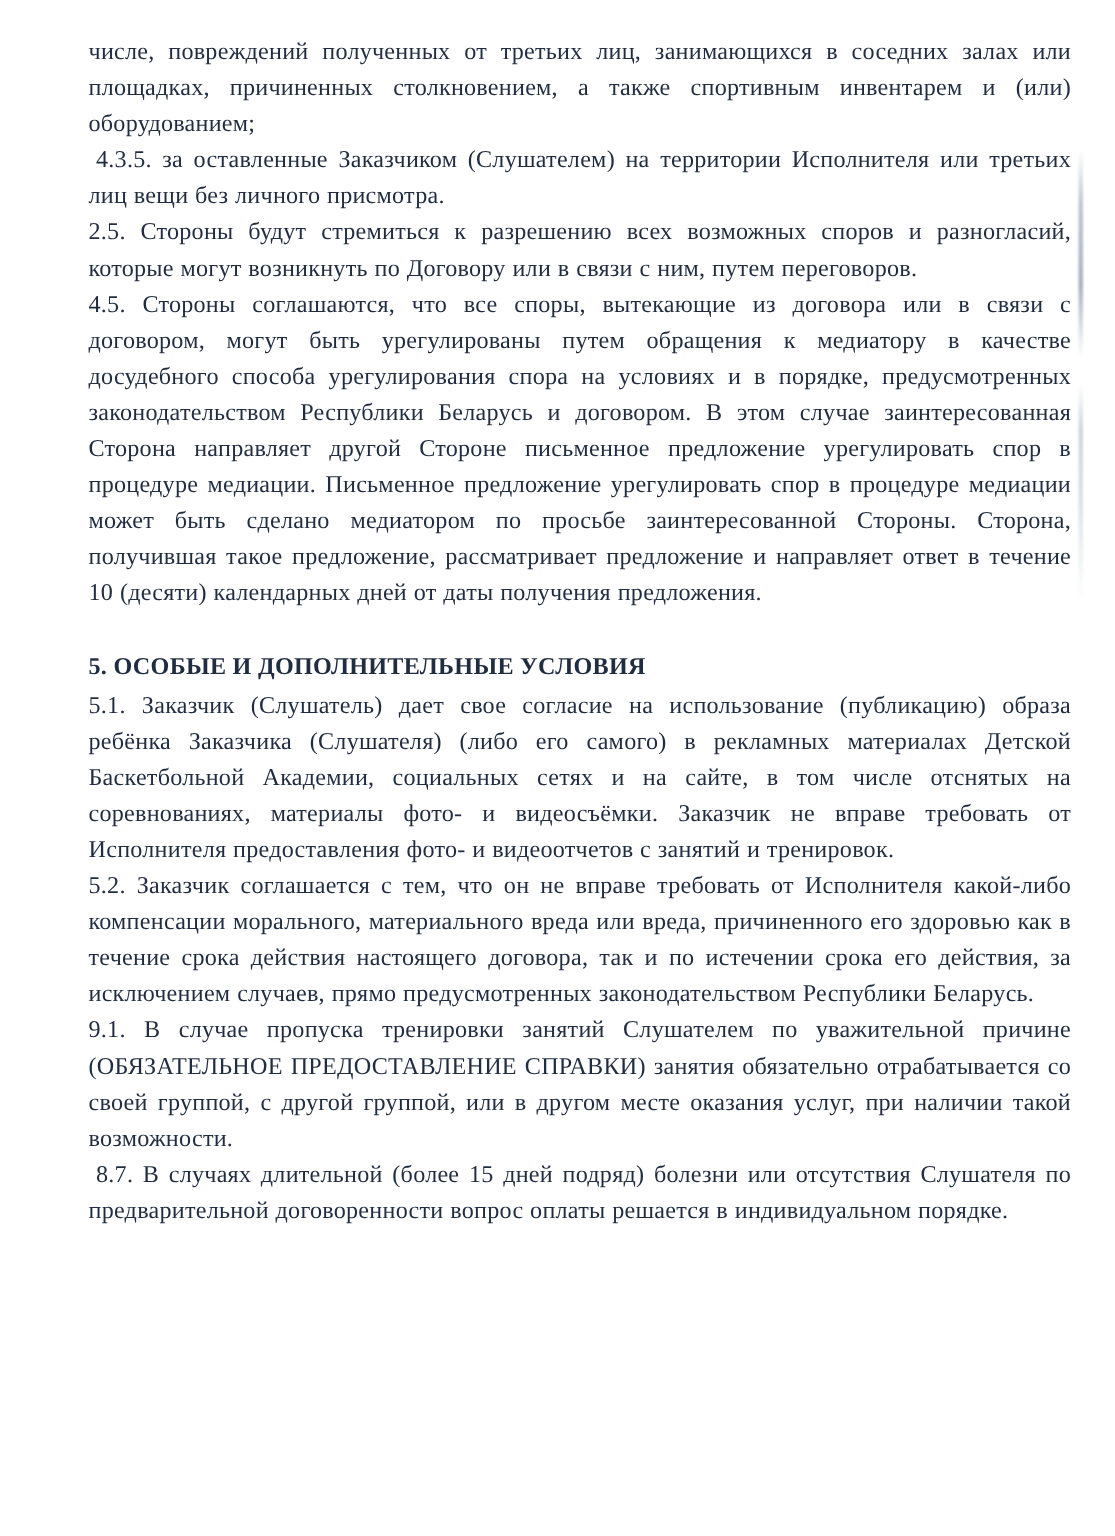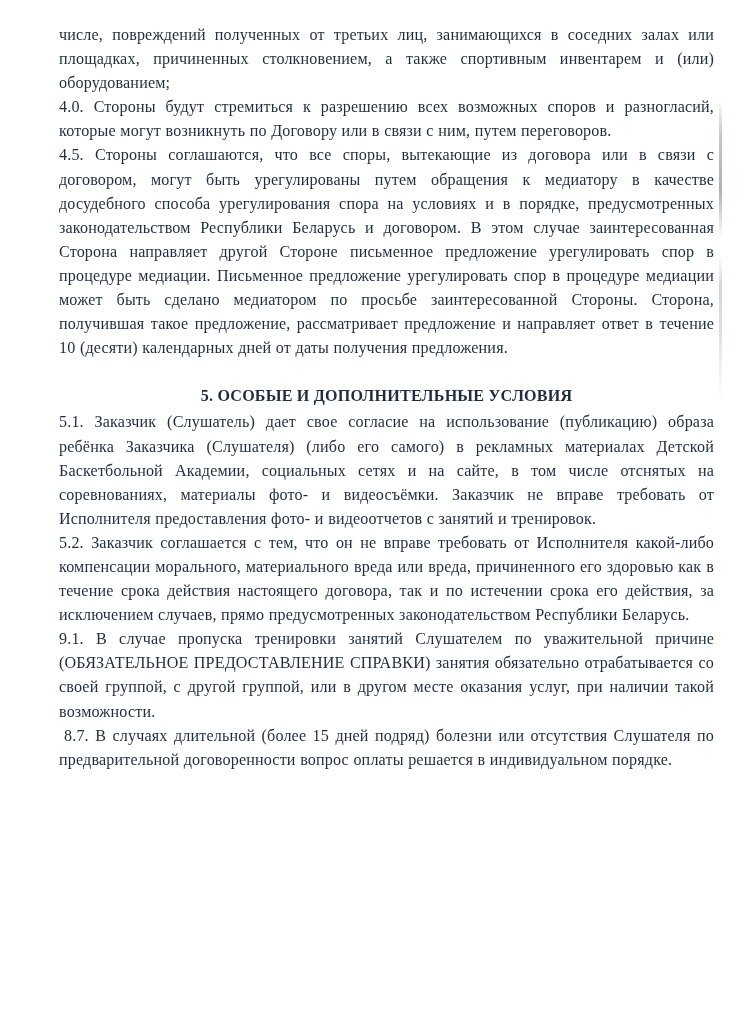--- a/index.html
+++ b/index.html
@@ -61,21 +61,21 @@
   p.indent-sm {
     text-indent: 5px;
   }
 
   h2.section-heading {
     margin: 0;
     padding: 0;
     font-size: 16.1px;
     line-height: 24.1px;
     font-weight: bold;
-    text-align: center;
+    text-align: left;
     letter-spacing: 0.012em;
   }
 
   .gap-before-heading { height: 24px; }
   .gap-after-heading  { height: 2px;  }
 
   
   .page::after {
     content: "";
     position: absolute;
@@ -90,22 +90,23 @@
 <div class="page">
 
   <div class="scan-edge"></div>
 
   <div class="body-col">
 
     <p class="para">числе, повреждений полученных от третьих лиц, занимающихся в соседних залах или площадках, причиненных столкновением, а также спортивным инвентарем и (или) оборудованием;</p>
 
 
 
+    <p class="para indent-sm">4.3.5. за оставленные Заказчиком (Слушателем) на территории Исполнителя или третьих лиц вещи без личного присмотра.</p>
 
-    <p class="para">4.0. Стороны будут стремиться к разрешению всех возможных споров и разногласий, которые могут возникнуть по Договору или в связи с ним, путем переговоров.</p>
+    <p class="para">2.5. Стороны будут стремиться к разрешению всех возможных споров и разногласий, которые могут возникнуть по Договору или в связи с ним, путем переговоров.</p>
 
     <p class="para">4.5. Стороны соглашаются, что все споры, вытекающие из договора или в связи с договором, могут быть урегулированы путем обращения к медиатору в качестве досудебного способа урегулирования спора на условиях и в порядке, предусмотренных законодательством Республики Беларусь и договором. В этом случае заинтересованная Сторона направляет другой Стороне письменное предложение урегулировать спор в процедуре медиации. Письменное предложение урегулировать спор в процедуре медиации может быть сделано медиатором по просьбе заинтересованной Стороны. Сторона, получившая такое предложение, рассматривает предложение и направляет ответ в течение 10 (десяти) календарных дней от даты получения предложения.</p>
 
 
     <div class="gap-before-heading"></div>
 
     <h2 class="section-heading">5. ОСОБЫЕ И ДОПОЛНИТЕЛЬНЫЕ УСЛОВИЯ</h2>
 
     <div class="gap-after-heading"></div>
 

